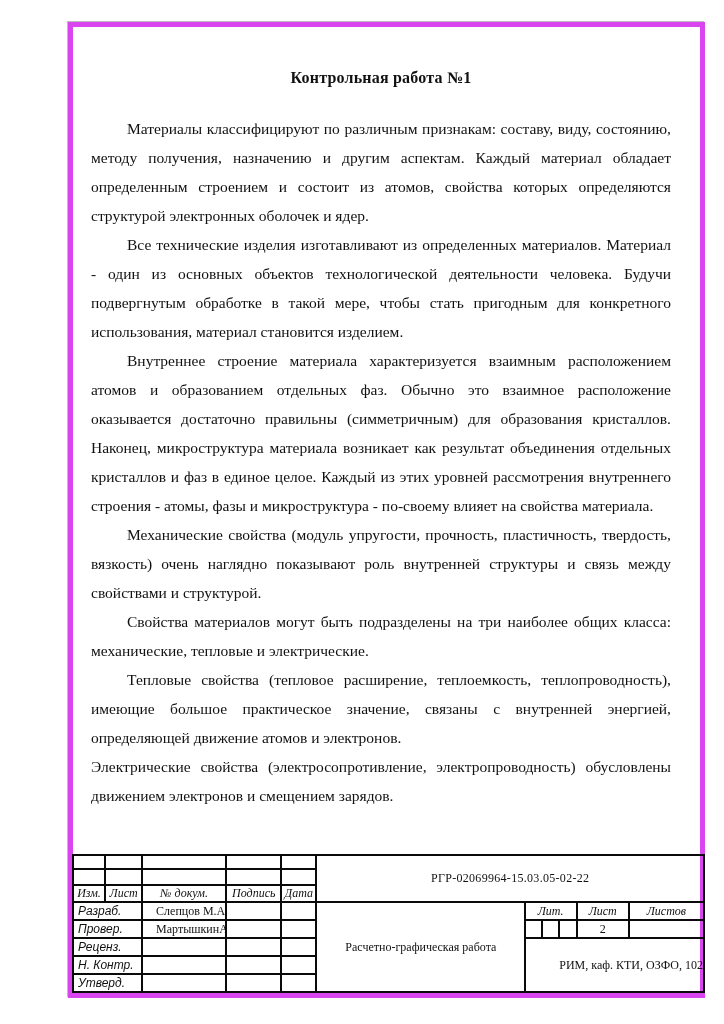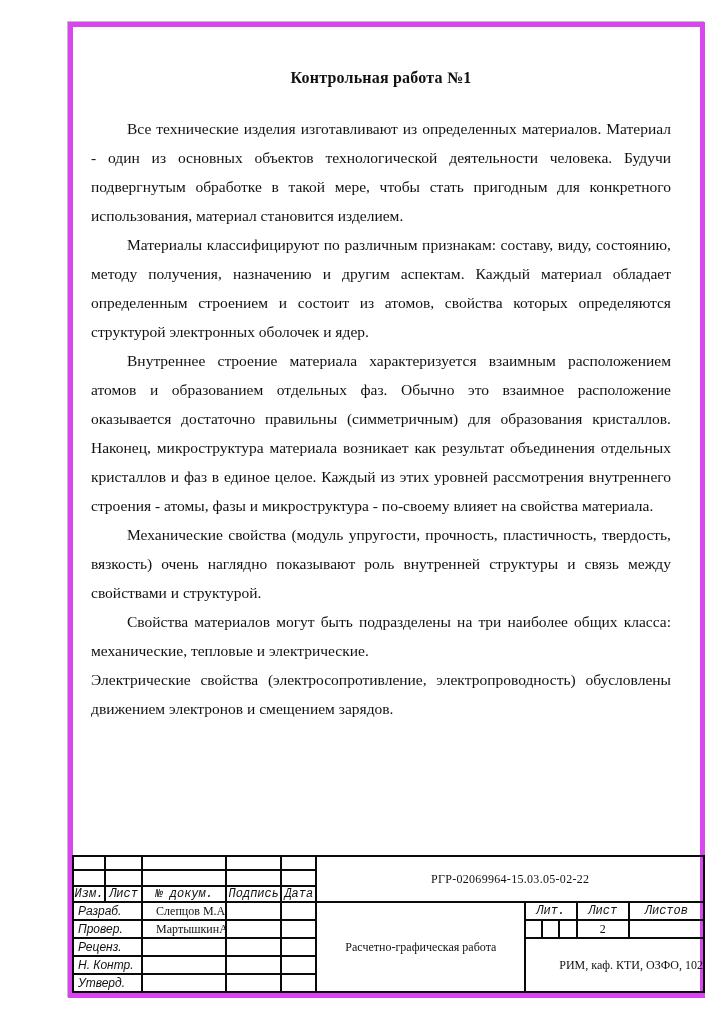--- a/index.html
+++ b/index.html
@@ -53,21 +53,21 @@
     overflow: hidden;
     white-space: nowrap;
     vertical-align: middle;
     font-size: 12px;
   }
   tr.r1 td { height: 14px; }
   tr.r2 td { height: 16px; }
   tr.r3 td { height: 16px; }
   tr.rsig td { height: 18px; }
   td.hdr-i {
-    font-family: Liberation Mono, monospace;
+    font-family: Liberation Serif, serif;
     font-style: italic;
     font-size: 11px;
     text-align: center;
   }
   td.sig-label {
     font-family: "Liberation Sans", sans-serif;
     font-style: italic;
     font-size: 11px;
     padding-left: 4px;
     text-align: left;
@@ -96,25 +96,26 @@
   }
   td.sheet-val { text-align: center; font-size: 12px; }
 </style>
 </head>
 <body>
 
 <div class="frame">
 
   <div class="content">
     <div class="doc-title">Контрольная работа №1</div>
+    <p class="para">Материалы классифицируют по различным признакам: составу, виду, состоянию, методу получения, назначению и другим аспектам. Каждый материал обладает определенным строением и состоит из атомов, свойства которых определяются структурой электронных оболочек и ядер.</p>
     <p class="para">Все технические изделия изготавливают из определенных материалов. Материал - один из основных объектов технологической деятельности человека. Будучи подвергнутым обработке в такой мере, чтобы стать пригодным для конкретного использования, материал становится изделием.</p>
-    <p class="para">Материалы классифицируют по различным признакам: составу, виду, состоянию, методу получения, назначению и другим аспектам. Каждый материал обладает определенным строением и состоит из атомов, свойства которых определяются структурой электронных оболочек и ядер.</p>
     <p class="para">Внутреннее строение материала характеризуется взаимным расположением атомов и образованием отдельных фаз. Обычно это взаимное расположение оказывается достаточно правильны (симметричным) для образования кристаллов. Наконец, микроструктура материала возникает как результат объединения отдельных кристаллов и фаз в единое целое. Каждый из этих уровней рассмотрения внутреннего строения - атомы, фазы и микроструктура - по-своему влияет на свойства материала.</p>
     <p class="para">Механические свойства (модуль упругости, прочность, пластичность, твердость, вязкость) очень наглядно показывают роль внутренней структуры и связь между свойствами и структурой.</p>
     <p class="para">Свойства материалов могут быть подразделены на три наиболее общих класса: механические, тепловые и электрические.</p>
+    <p class="para">Тепловые свойства (тепловое расширение, теплоемкость, теплопроводность), имеющие большое практическое значение, связаны с внутренней энергией, определяющей движение атомов и электронов.</p>
     <p class="para no-indent">Электрические свойства (электросопротивление, электропроводность) обусловлены движением электронов и смещением зарядов.</p>
   </div>
 
   <div class="titleblock">
     <table class="tb">
       <colgroup>
         <col style="width:32px">
           <col style="width:37px">
           <col style="width:84px">
         <col style="width:55px">

